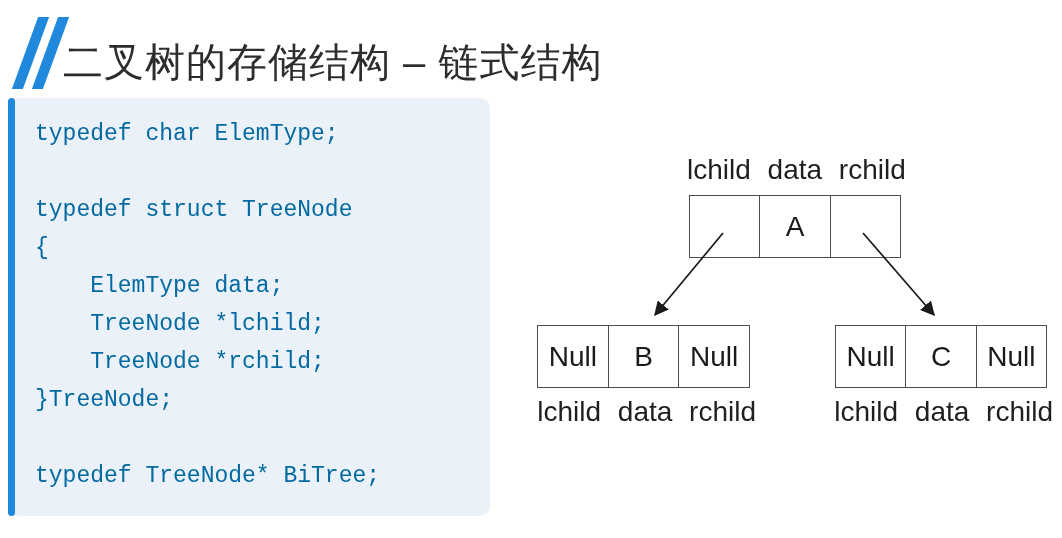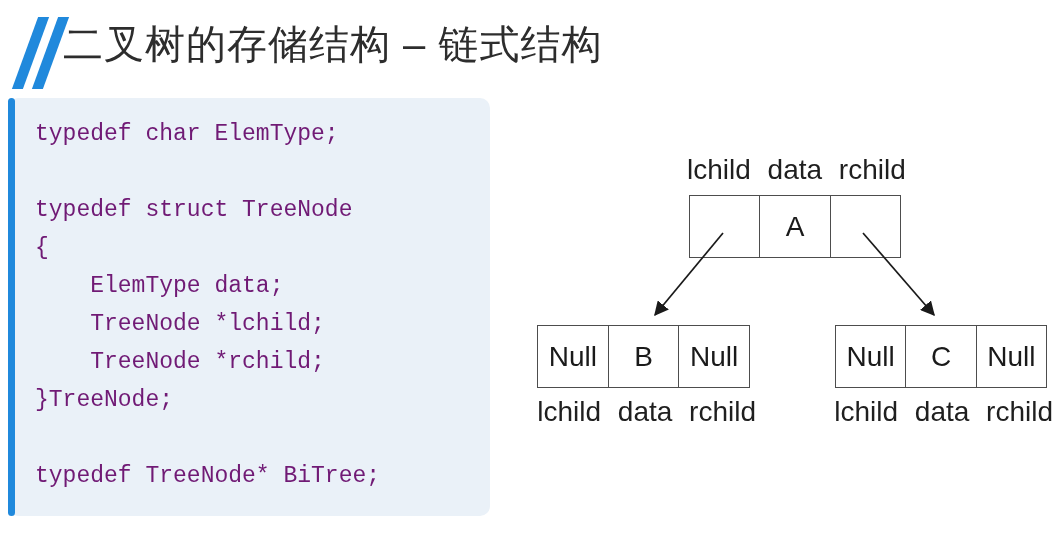--- a/index.html
+++ b/index.html
@@ -30,21 +30,21 @@
     width: 11px;
     height: 72px;
     background: #2089dc;
     transform: skewX(-20deg);
   }
   .slash-bar.b1 { left: 7px; }
   .slash-bar.b2 { left: 27px; }
   .page-title {
     position: absolute;
     left: 63px;
-    top: 19px;
+    top: 37px;
     font-size: 40px;
     line-height: 50px;
     color: #2d2d2d;
     letter-spacing: 1px;
     white-space: nowrap;
   }
 
   
   .code-panel {
     position: absolute;
@@ -63,21 +63,21 @@
     height: 100%;
     background: #2089dc;
     border-radius: 4px;
   }
   .code-block {
     margin: 0;
     padding: 17px 8px 0 27px;
     font-family: "Liberation Mono", "DejaVu Sans Mono", monospace;
     font-size: 23px;
     line-height: 38px;
-    color: #701a75;
+    color: #0369a1;
     white-space: pre;
   }
 
   
   .node-box {
     position: absolute;
     display: flex;
     box-sizing: border-box;
     border: 1.6px solid #4d4d4d;
     background: #ffffff;

